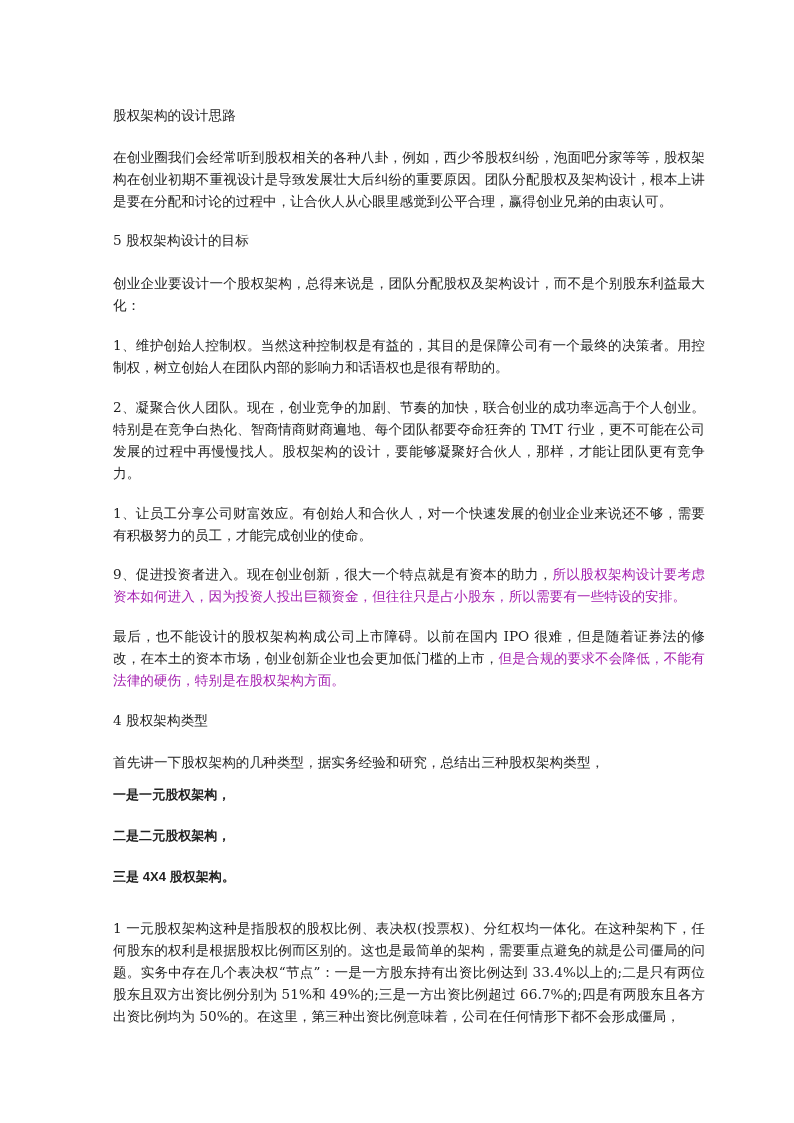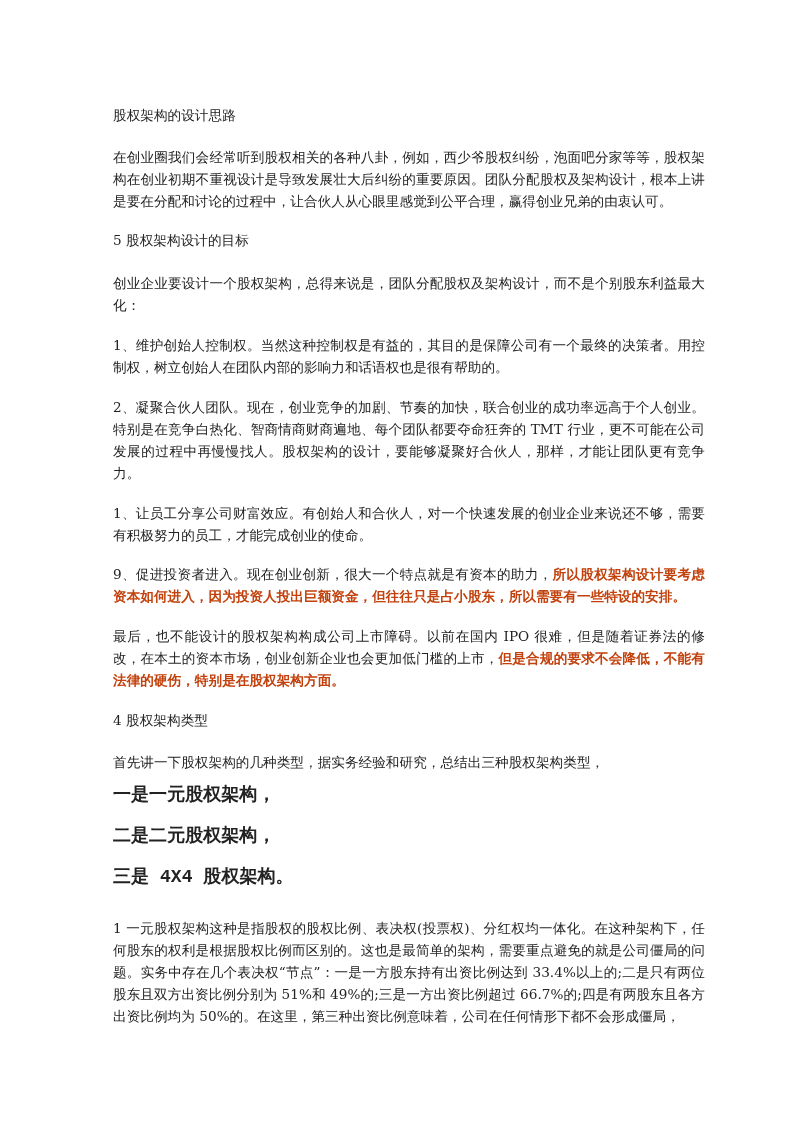--- a/index.html
+++ b/index.html
@@ -25,22 +25,22 @@
       position: absolute;
       left: 1px;
       width: 592px;
       font-size: 13.6px;
       line-height: 22px;
       letter-spacing: 0.05px;
       margin: 10px;
       text-align: justify;
       text-justify: inter-character;
     }
-    .red { color: #c2410c; font-weight: bold; }
-    .bold { font-weight: bold; font-family: Liberation Mono, monospace; font-size: 18px; }
+    .red { color: #a21caf; }
+    .bold { font-weight: bold; font-family: Liberation Sans, sans-serif; font-size: 13px; }
   </style>
 </head>
 <body>
 
 <div class="page">
 
   <p class="p" style="top:94px;">股权架构的设计思路</p>
 
   <p class="p" style="top:136px;">在创业圈我们会经常听到股权相关的各种八卦，例如，西少爷股权纠纷，泡面吧分家等等，股权架构在创业初期不重视设计是导致发展壮大后纠纷的重要原因。团队分配股权及架构设计，根本上讲是要在分配和讨论的过程中，让合伙人从心眼里感觉到公平合理，赢得创业兄弟的由衷认可。</p>
 

